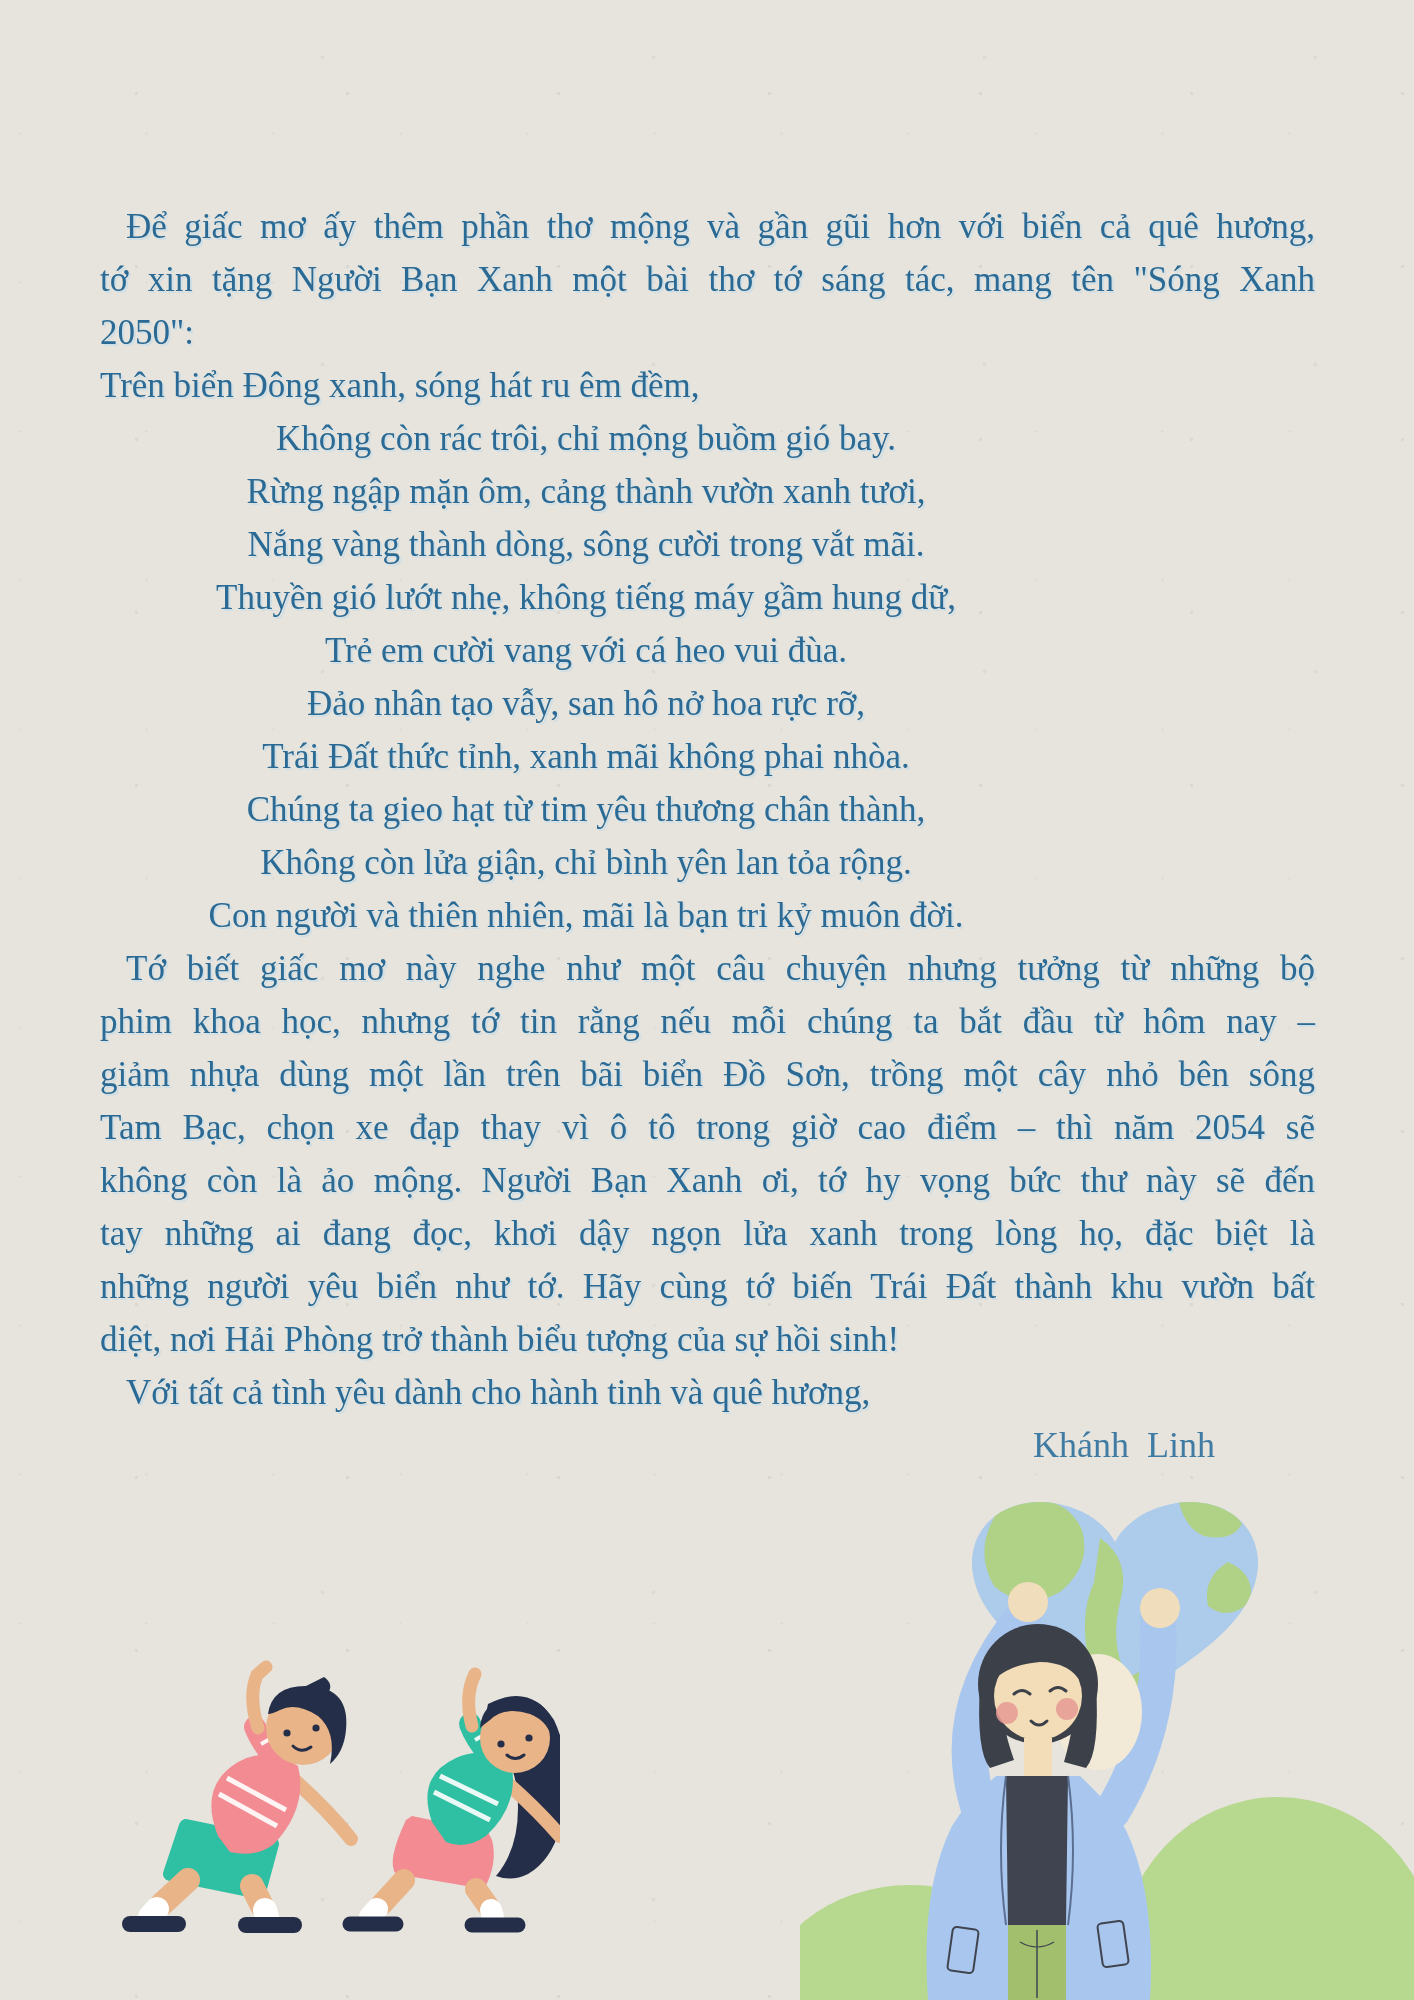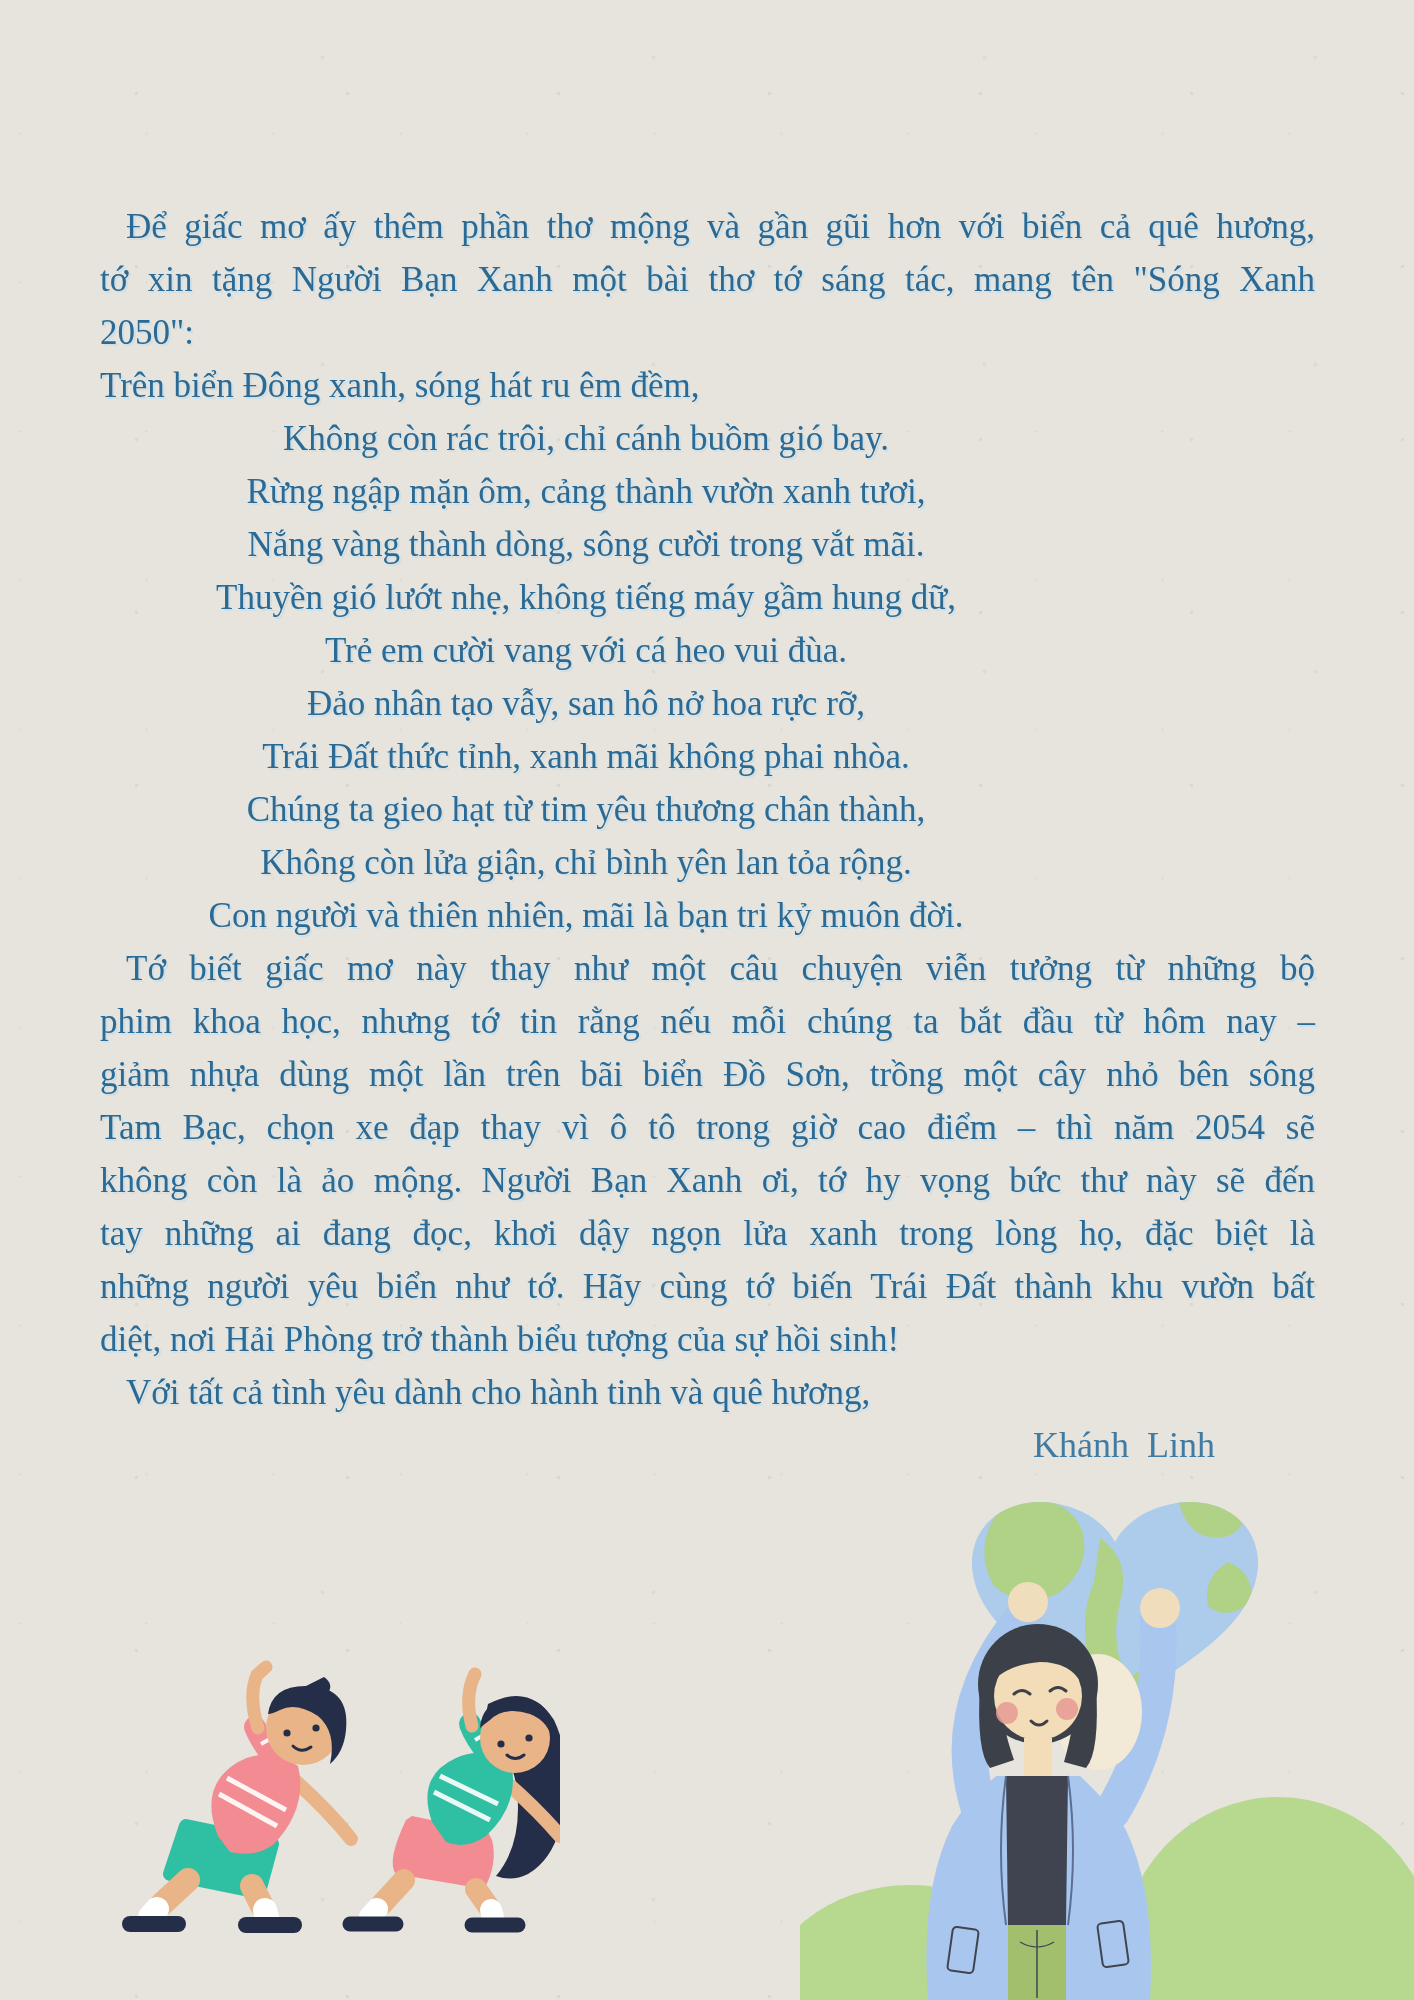--- a/index.html
+++ b/index.html
@@ -52,33 +52,33 @@
 
 <div class="page">
 
   <div class="content">
     <p class="line indent stretch">Để giấc mơ ấy thêm phần thơ mộng và gần gũi hơn với biển cả quê hương,</p>
     <p class="line stretch">tớ xin tặng Người Bạn Xanh một bài thơ tớ sáng tác, mang tên "Sóng Xanh</p>
     <p class="line">2050":</p>
 
     <div class="poem">
       <p class="line first">Trên biển Đông xanh, sóng hát ru êm đềm,</p>
-      <p class="line">Không còn rác trôi, chỉ cánh buồm gió bay.</p>
+      <p class="line">Không còn rác trôi, chỉ mộng buồm gió bay.</p>
       <p class="line">Rừng ngập mặn ôm, cảng thành vườn xanh tươi,</p>
       <p class="line">Nắng vàng thành dòng, sông cười trong vắt mãi.</p>
       <p class="line">Thuyền gió lướt nhẹ, không tiếng máy gầm hung dữ,</p>
       <p class="line">Trẻ em cười vang với cá heo vui đùa.</p>
       <p class="line">Đảo nhân tạo vẫy, san hô nở hoa rực rỡ,</p>
       <p class="line">Trái Đất thức tỉnh, xanh mãi không phai nhòa.</p>
       <p class="line">Chúng ta gieo hạt từ tim yêu thương chân thành,</p>
       <p class="line">Không còn lửa giận, chỉ bình yên lan tỏa rộng.</p>
       <p class="line">Con người và thiên nhiên, mãi là bạn tri kỷ muôn đời.</p>
     </div>
 
-    <p class="line indent stretch">Tớ biết giấc mơ này thay như một câu chuyện viễn tưởng từ những bộ</p>
+    <p class="line indent stretch">Tớ biết giấc mơ này nghe như một câu chuyện nhưng tưởng từ những bộ</p>
     <p class="line stretch">phim khoa học, nhưng tớ tin rằng nếu mỗi chúng ta bắt đầu từ hôm nay –</p>
     <p class="line stretch">giảm nhựa dùng một lần trên bãi biển Đồ Sơn, trồng một cây nhỏ bên sông</p>
     <p class="line stretch">Tam Bạc, chọn xe đạp thay vì ô tô trong giờ cao điểm – thì năm 2054 sẽ</p>
     <p class="line stretch">không còn là ảo mộng. Người Bạn Xanh ơi, tớ hy vọng bức thư này sẽ đến</p>
     <p class="line stretch">tay những ai đang đọc, khơi dậy ngọn lửa xanh trong lòng họ, đặc biệt là</p>
     <p class="line stretch">những người yêu biển như tớ. Hãy cùng tớ biến Trái Đất thành khu vườn bất</p>
     <p class="line">diệt, nơi Hải Phòng trở thành biểu tượng của sự hồi sinh!</p>
 
     <p class="line indent">Với tất cả tình yêu dành cho hành tinh và quê hương,</p>
     <p class="line signature-line">Khánh Linh</p>

